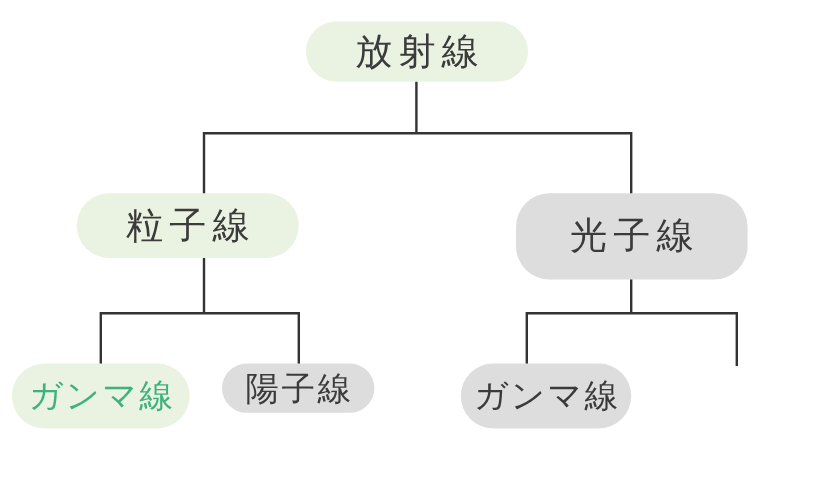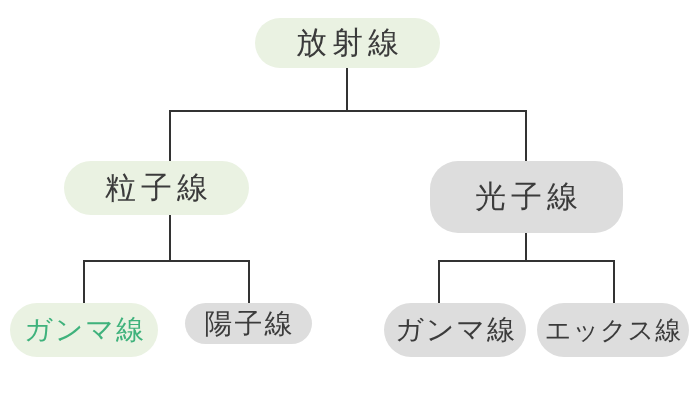--- a/index.html
+++ b/index.html
@@ -79,15 +79,14 @@
   <div id="node-particle" class="node green">粒子線</div>
 
   <div id="node-photon" class="node gray">光子線</div>
 
   <div id="node-heavyion" class="node green-em small">ガンマ線</div>
 
   <div id="node-proton" class="node gray small">陽子線</div>
 
   <div id="node-gamma" class="node gray small">ガンマ線</div>
 
-  <div id="node-xray" class="node gray xsmall">エックス線</div>
 
 </div>
 
 </body></html>

